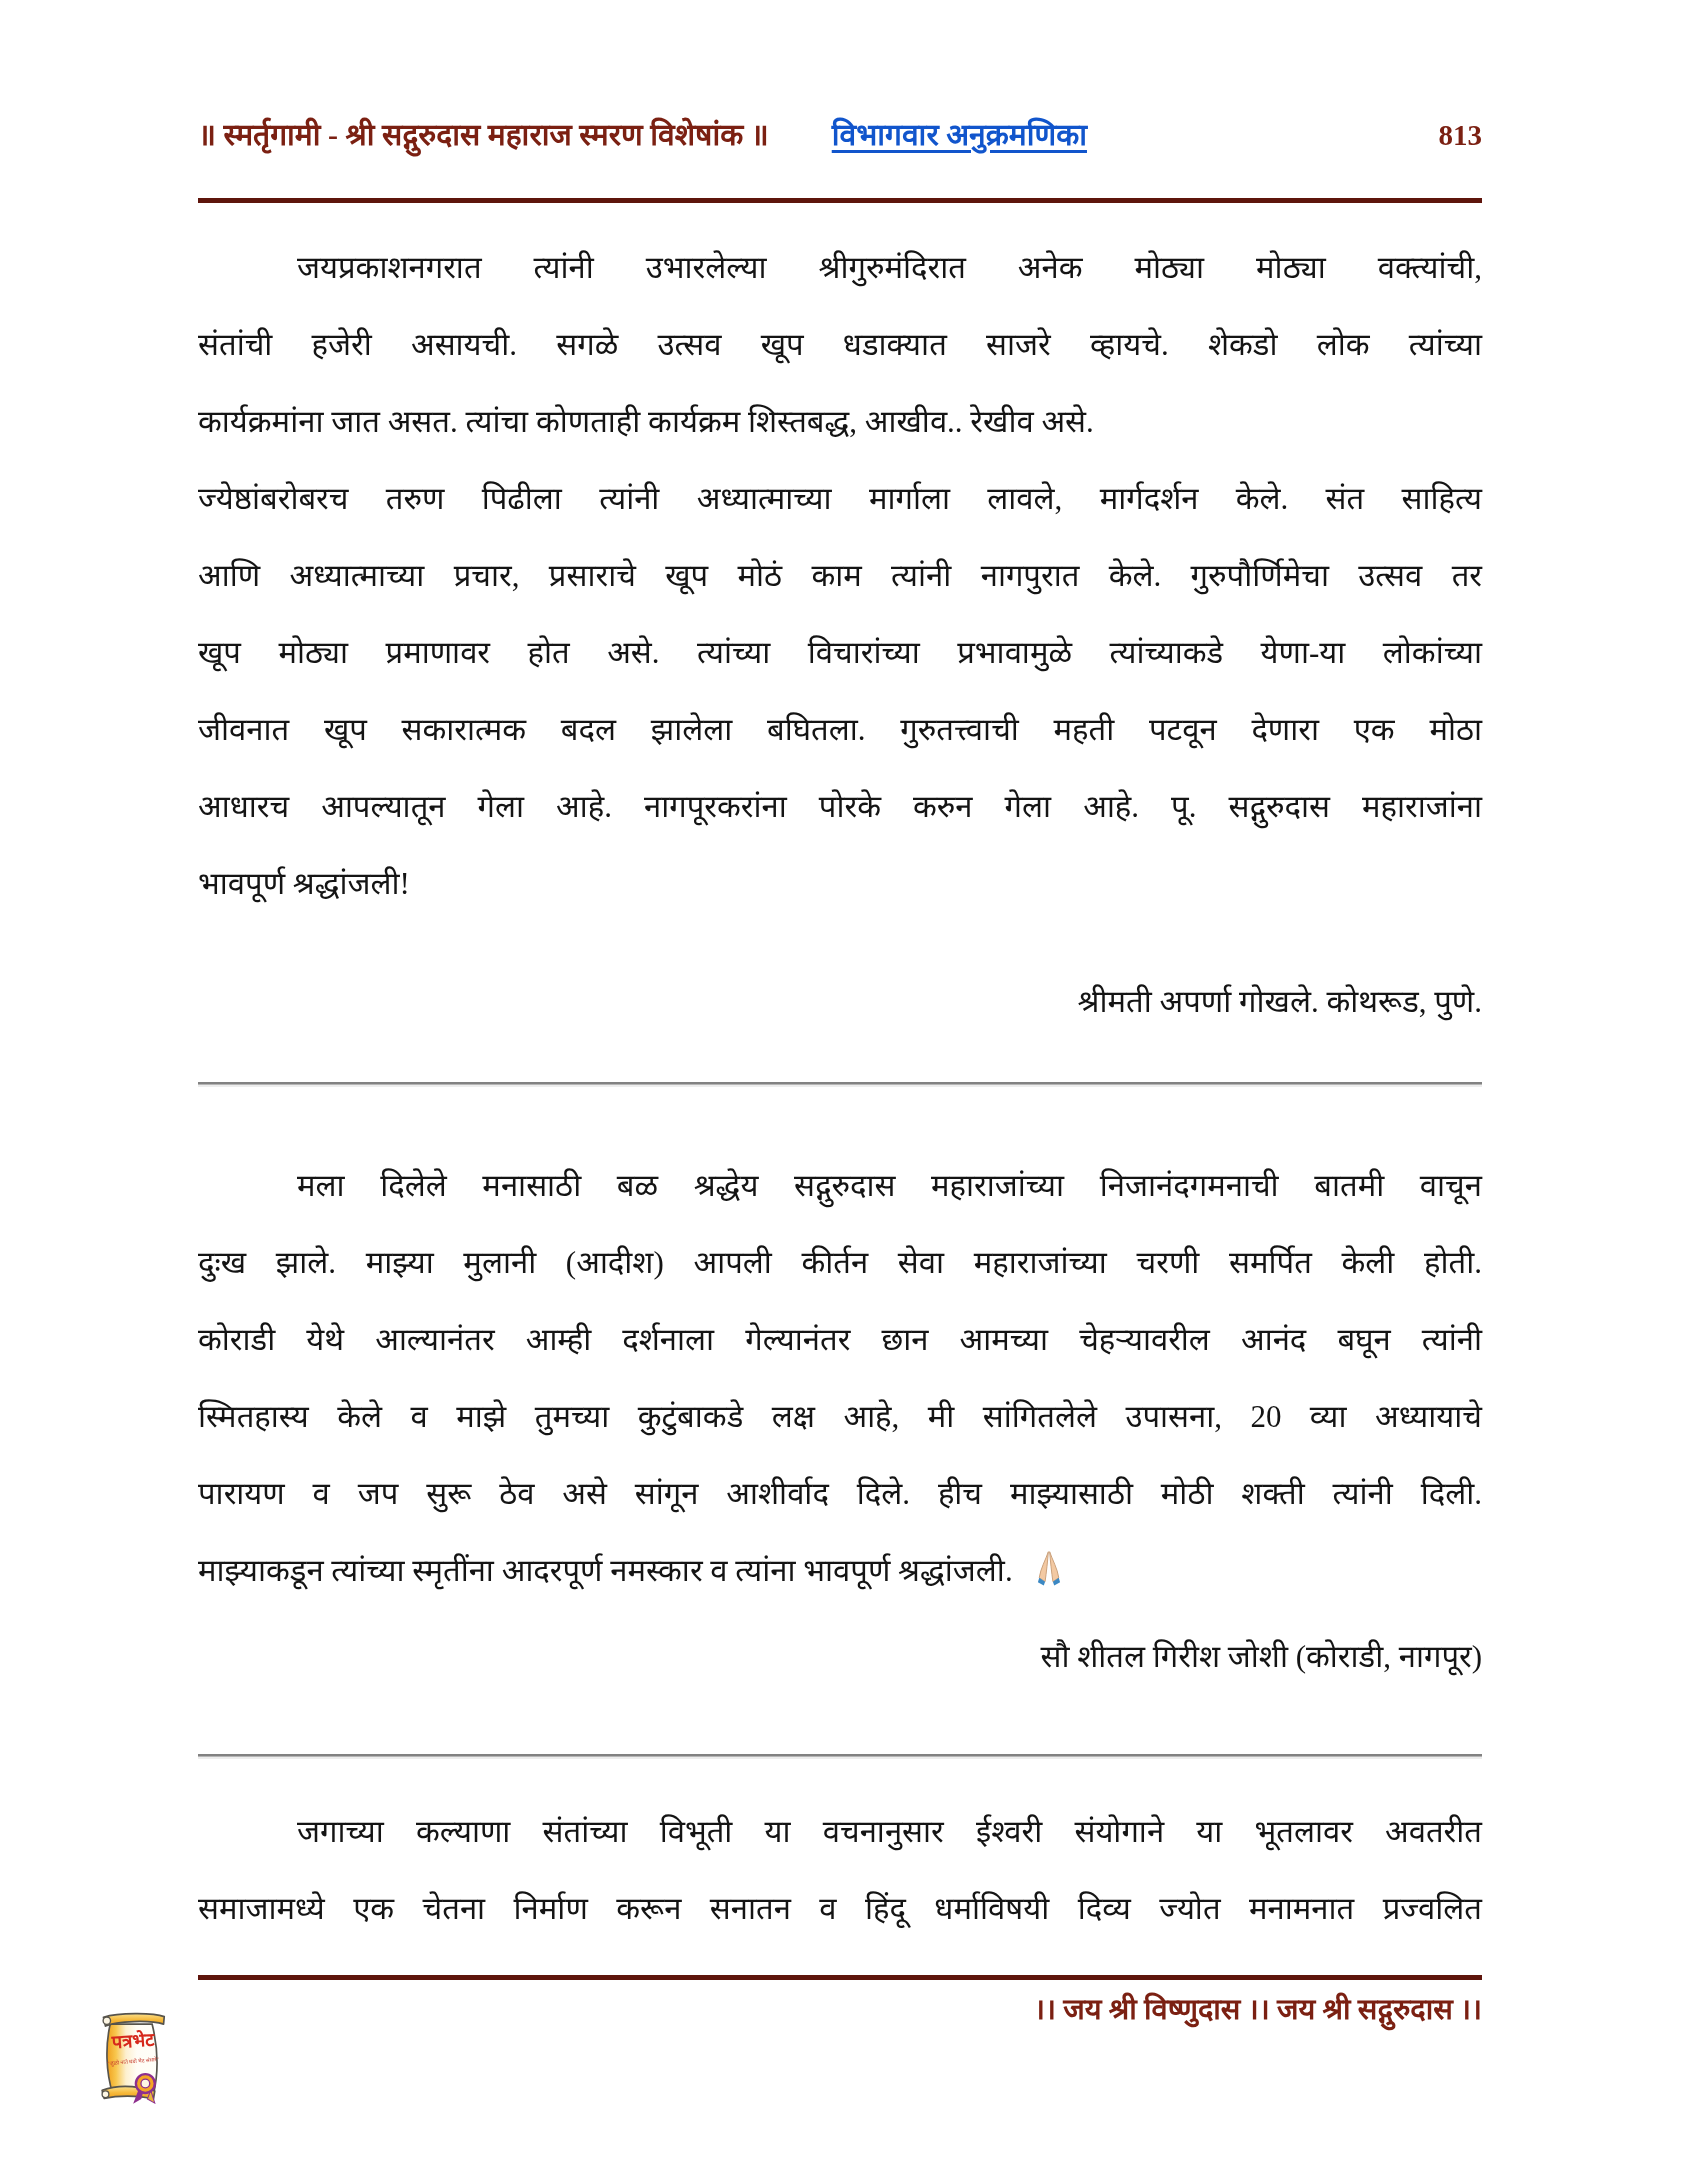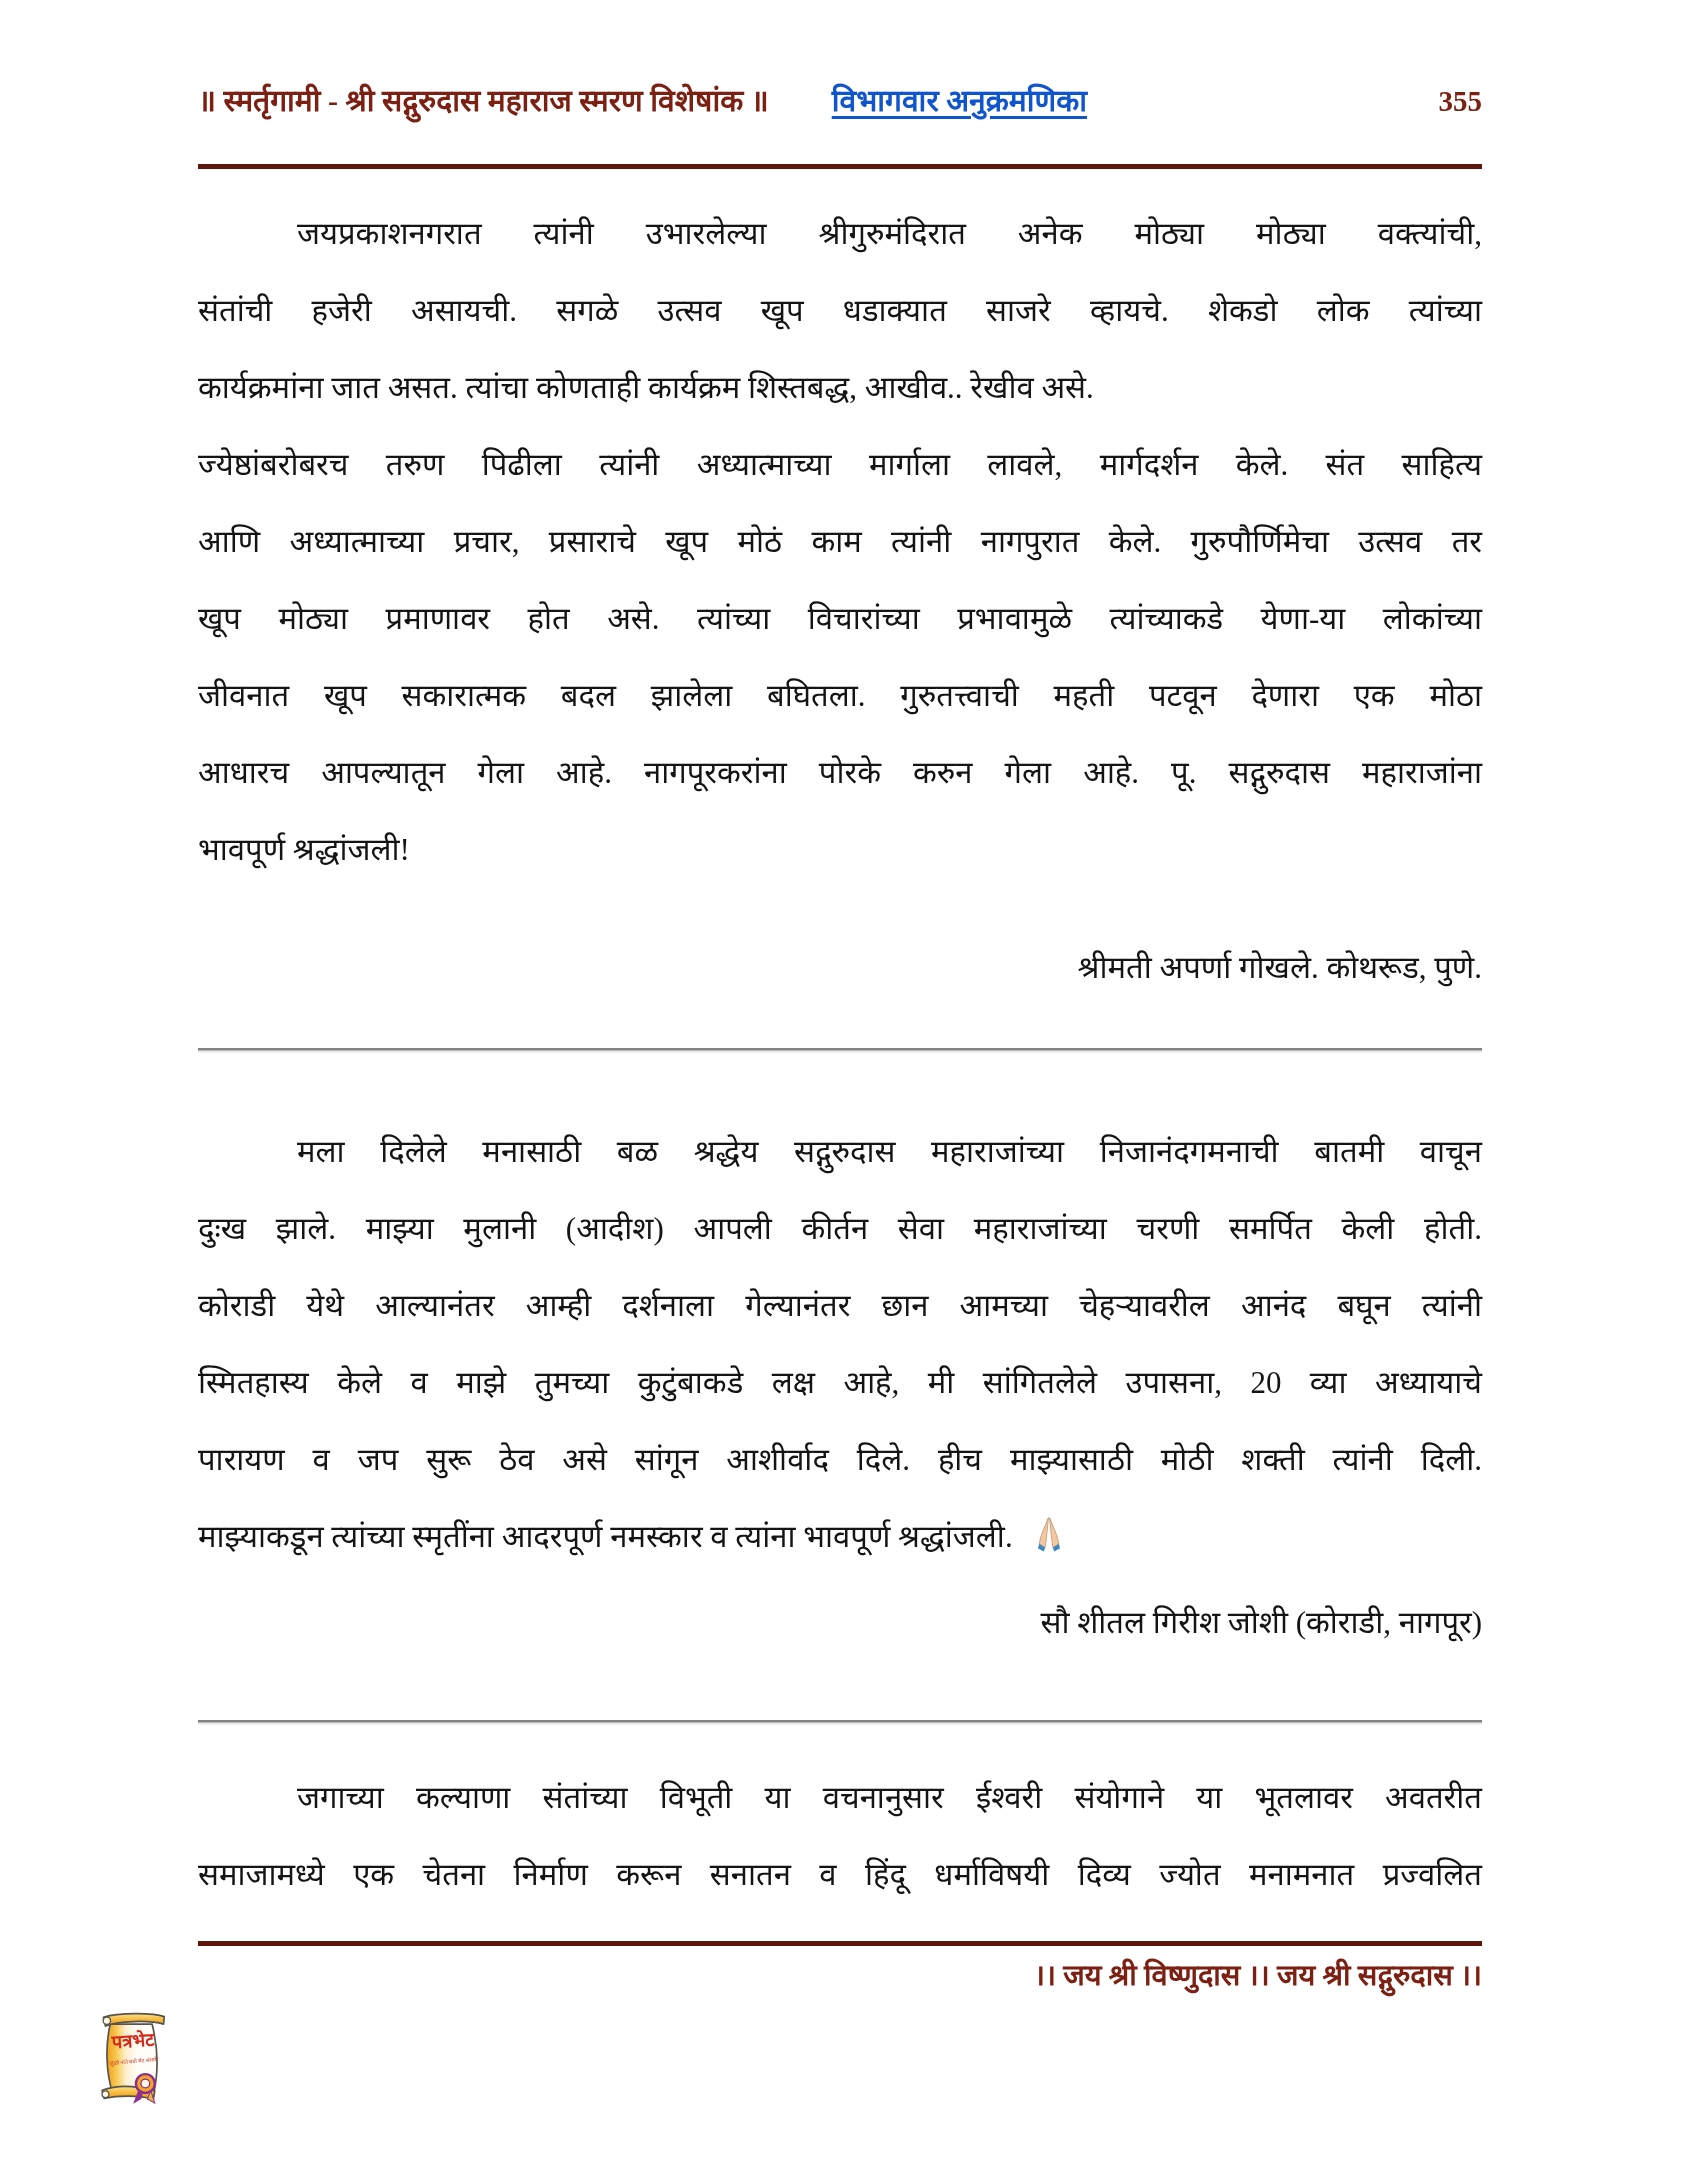--- a/index.html
+++ b/index.html
@@ -8,21 +8,21 @@
     width:1687px;height:2183px;
     background:#ffffff;
     overflow:hidden;
     font-family:"Liberation Serif","DejaVu Serif",serif;
     color:#141414;
   }
   .content{margin:0 205px 0 198px;}
   
   .header{
     display:flex;align-items:flex-end;
-    padding-top:79px;
+    padding-top:113px;
     font-weight:bold;font-size:30px;line-height:44px;
     white-space:nowrap;
   }
   .title{color:var(--maroon);}
   .link{
     color:var(--link_blue);
     text-underline-offset:5.3px;
     margin-left:63px;
     cursor:pointer;
   }
@@ -77,21 +77,21 @@
 </style>
 </head>
 <body>
 
 <div class="page">
   <div class="content">
 
     <div class="header">
       <span class="title">॥ स्मर्तृगामी - श्री सद्गुरुदास महाराज स्मरण विशेषांक ॥</span>
       <a class="link" href="#">विभागवार अनुक्रमणिका</a>
-      <span class="pagenum">355</span>
+      <span class="pagenum">813</span>
     </div>
 
     <div class="toprule"></div>
 
     <div class="para p1">
         <div class="line">जयप्रकाशनगरात त्यांनी उभारलेल्या श्रीगुरुमंदिरात अनेक मोठ्या मोठ्या वक्त्यांची,</div>
         <div class="line">संतांची हजेरी असायची. सगळे उत्सव खूप धडाक्यात साजरे व्हायचे. शेकडो लोक त्यांच्या</div>
         <div class="line short">कार्यक्रमांना  जात असत. त्यांचा कोणताही कार्यक्रम शिस्तबद्ध, आखीव.. रेखीव असे.</div>
         <div class="line">ज्येष्ठांबरोबरच तरुण पिढीला त्यांनी अध्यात्माच्या मार्गाला लावले, मार्गदर्शन केले. संत साहित्य</div>
         <div class="line">आणि अध्यात्माच्या प्रचार, प्रसाराचे खूप मोठं काम त्यांनी नागपुरात केले. गुरुपौर्णिमेचा उत्सव तर</div>

